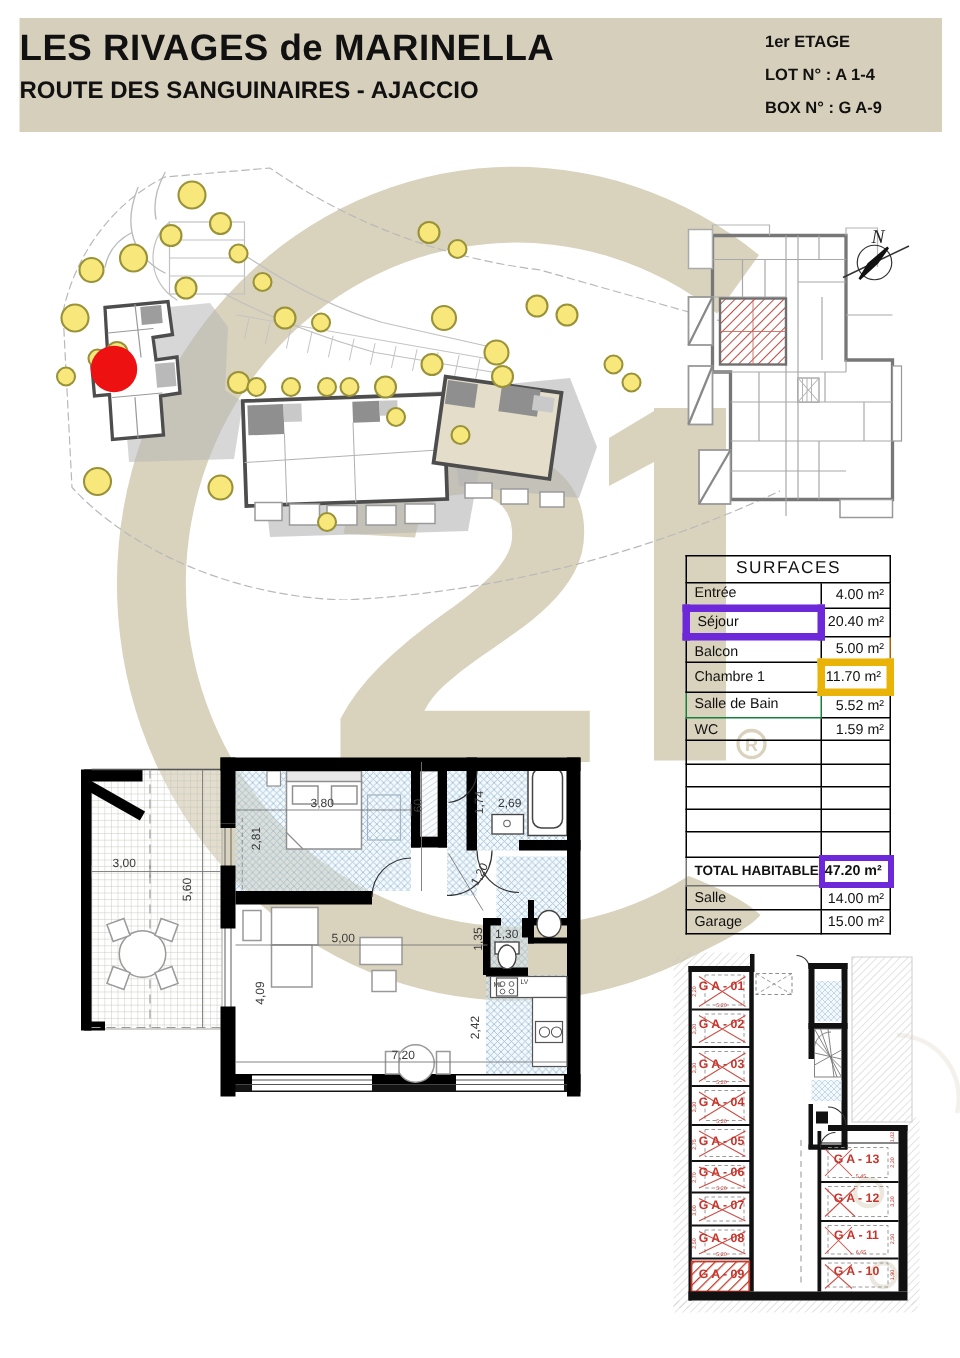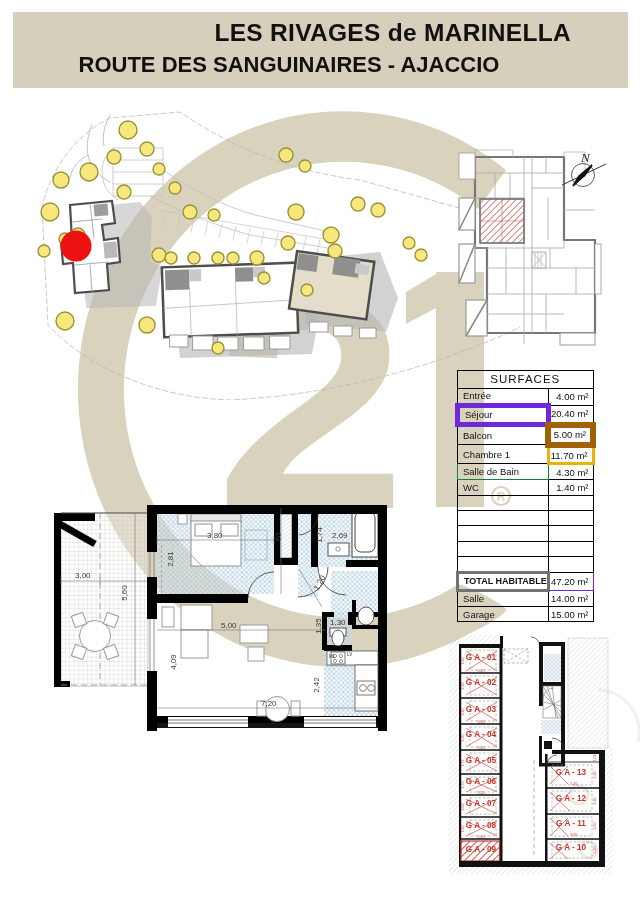--- a/index.html
+++ b/index.html
@@ -29,79 +29,80 @@
 
   <g fill="none" stroke="#ddd6c4" stroke-width="3" opacity="0.55">
     <circle cx="579" cy="795" r="9"></circle>
     <circle cx="589" cy="850" r="8"></circle>
     <path d="M598,690 a42,42 0 0 1 40,52" opacity="0.6"></path>
   </g>
 </svg>
 
 <div class="abs" style="left:13px;top:12px;width:615px;height:76px;background:#d6cfbb;z-index:2"></div>
 
-<div class="abs" style="left:13px;top:19px;width:558px;text-align:right;font-size:24.5px;font-weight:bold;color:#111;z-index:3;letter-spacing:0.3px">LES RIVAGES de MARINELLA</div>
-
-<div class="abs" style="left:13px;top:52px;width:552px;text-align:center;font-size:22px;font-weight:bold;color:#111;z-index:3">ROUTE DES SANGUINAIRES - AJACCIO</div>
-
+<div class="abs" style="left:13px;top:19px;width:558px;text-align:left;font-size:24.5px;font-weight:bold;color:#111;z-index:3;letter-spacing:0.3px">LES RIVAGES de MARINELLA</div>
+
+<div class="abs" style="left:13px;top:52px;width:552px;font-size:16px;font-weight:bold;color:#111;z-index:3">ROUTE DES SANGUINAIRES - AJACCIO</div>
+
+<div class="abs" style="left:510px;top:17px;font-size:11px;font-weight:bold;color:#111;z-index:3;line-height:22px">1er ETAGE<br>LOT N° : A 1-4<br>BOX N° : G A-9</div>
 
 <div class="abs" style="left:455px;top:370px;z-index:2">
 <table style="border-collapse:collapse;width:141px;font-size:9.5px;color:#111" cellspacing="0">
         <style>td{padding:0 0 0 5px;height:14.3px;line-height:13px;white-space:nowrap;}td.v{text-align:right;padding:0 4px 0 0;}</style>
 <tbody>
           <tr>
             <td colspan="2" style="border:1px solid #000;height:16.5px;text-align:center;font-size:11.5px;letter-spacing:1px;padding:0">SURFACES</td>
           </tr>
 <tr>
             <td style="border:1px solid #000">Entrée</td>
             <td class="v" style="border:1px solid #000;width:54px">4.00 m²</td>
           </tr>
 <tr>
             <td style="border:5px solid #6d28d9">Séjour</td>
             <td class="v" style="border:1px solid #000">20.40 m²</td>
           </tr>
 <tr>
             <td style="border:1px solid #000">Balcon</td>
-            <td class="v" style="border:6px solid #a16207">5.00 m²</td>
+            <td class="v" style="border:1px solid #a16207">5.00 m²</td>
           </tr>
 <tr>
             <td style="border:1px solid #000">Chambre 1</td>
-            <td class="v" style="border:3px solid #eab308">11.70 m²</td>
+            <td class="v" style="border:5px solid #eab308">11.70 m²</td>
           </tr>
 <tr>
             <td style="border:1px solid #15803d">Salle de Bain</td>
-            <td class="v" style="border:1px solid #000">4.30 m²</td>
+            <td class="v" style="border:1px solid #000">5.52 m²</td>
           </tr>
 <tr>
             <td style="border:1px solid #000">WC</td>
-            <td class="v" style="border:1px solid #000">1.40 m²</td>
-          </tr>
-<tr>
-            <td style="border:1px solid #000"></td>
-            <td style="border:1px solid #000"></td>
-          </tr>
-<tr>
-            <td style="border:1px solid #000"></td>
-            <td style="border:1px solid #000"></td>
-          </tr>
-<tr>
-            <td style="border:1px solid #000"></td>
-            <td style="border:1px solid #000"></td>
-          </tr>
-<tr>
-            <td style="border:1px solid #000"></td>
-            <td style="border:1px solid #000"></td>
-          </tr>
-<tr>
-            <td style="border:1px solid #000"></td>
-            <td style="border:1px solid #000"></td>
-          </tr>
-<tr>
-            <td style="border:3px solid #737373;font-weight:bold;font-size:9px">TOTAL HABITABLE</td>
-            <td class="v" style="border:1px solid #6d28d9;font-weight:normal">47.20 m²</td>
+            <td class="v" style="border:1px solid #000">1.59 m²</td>
+          </tr>
+<tr>
+            <td style="border:1px solid #000"></td>
+            <td style="border:1px solid #000"></td>
+          </tr>
+<tr>
+            <td style="border:1px solid #000"></td>
+            <td style="border:1px solid #000"></td>
+          </tr>
+<tr>
+            <td style="border:1px solid #000"></td>
+            <td style="border:1px solid #000"></td>
+          </tr>
+<tr>
+            <td style="border:1px solid #000"></td>
+            <td style="border:1px solid #000"></td>
+          </tr>
+<tr>
+            <td style="border:1px solid #000"></td>
+            <td style="border:1px solid #000"></td>
+          </tr>
+<tr>
+            <td style="border:1px solid #737373;font-weight:bold;font-size:9px">TOTAL HABITABLE</td>
+            <td class="v" style="border:4px solid #6d28d9;font-weight:bold">47.20 m²</td>
           </tr>
 <tr>
             <td style="border:1px solid #000">Salle</td>
             <td class="v" style="border:1px solid #000">14.00 m²</td>
           </tr>
 <tr>
             <td style="border:1px solid #000">Garage</td>
             <td class="v" style="border:1px solid #000">15.00 m²</td>
           </tr>
 </tbody>

